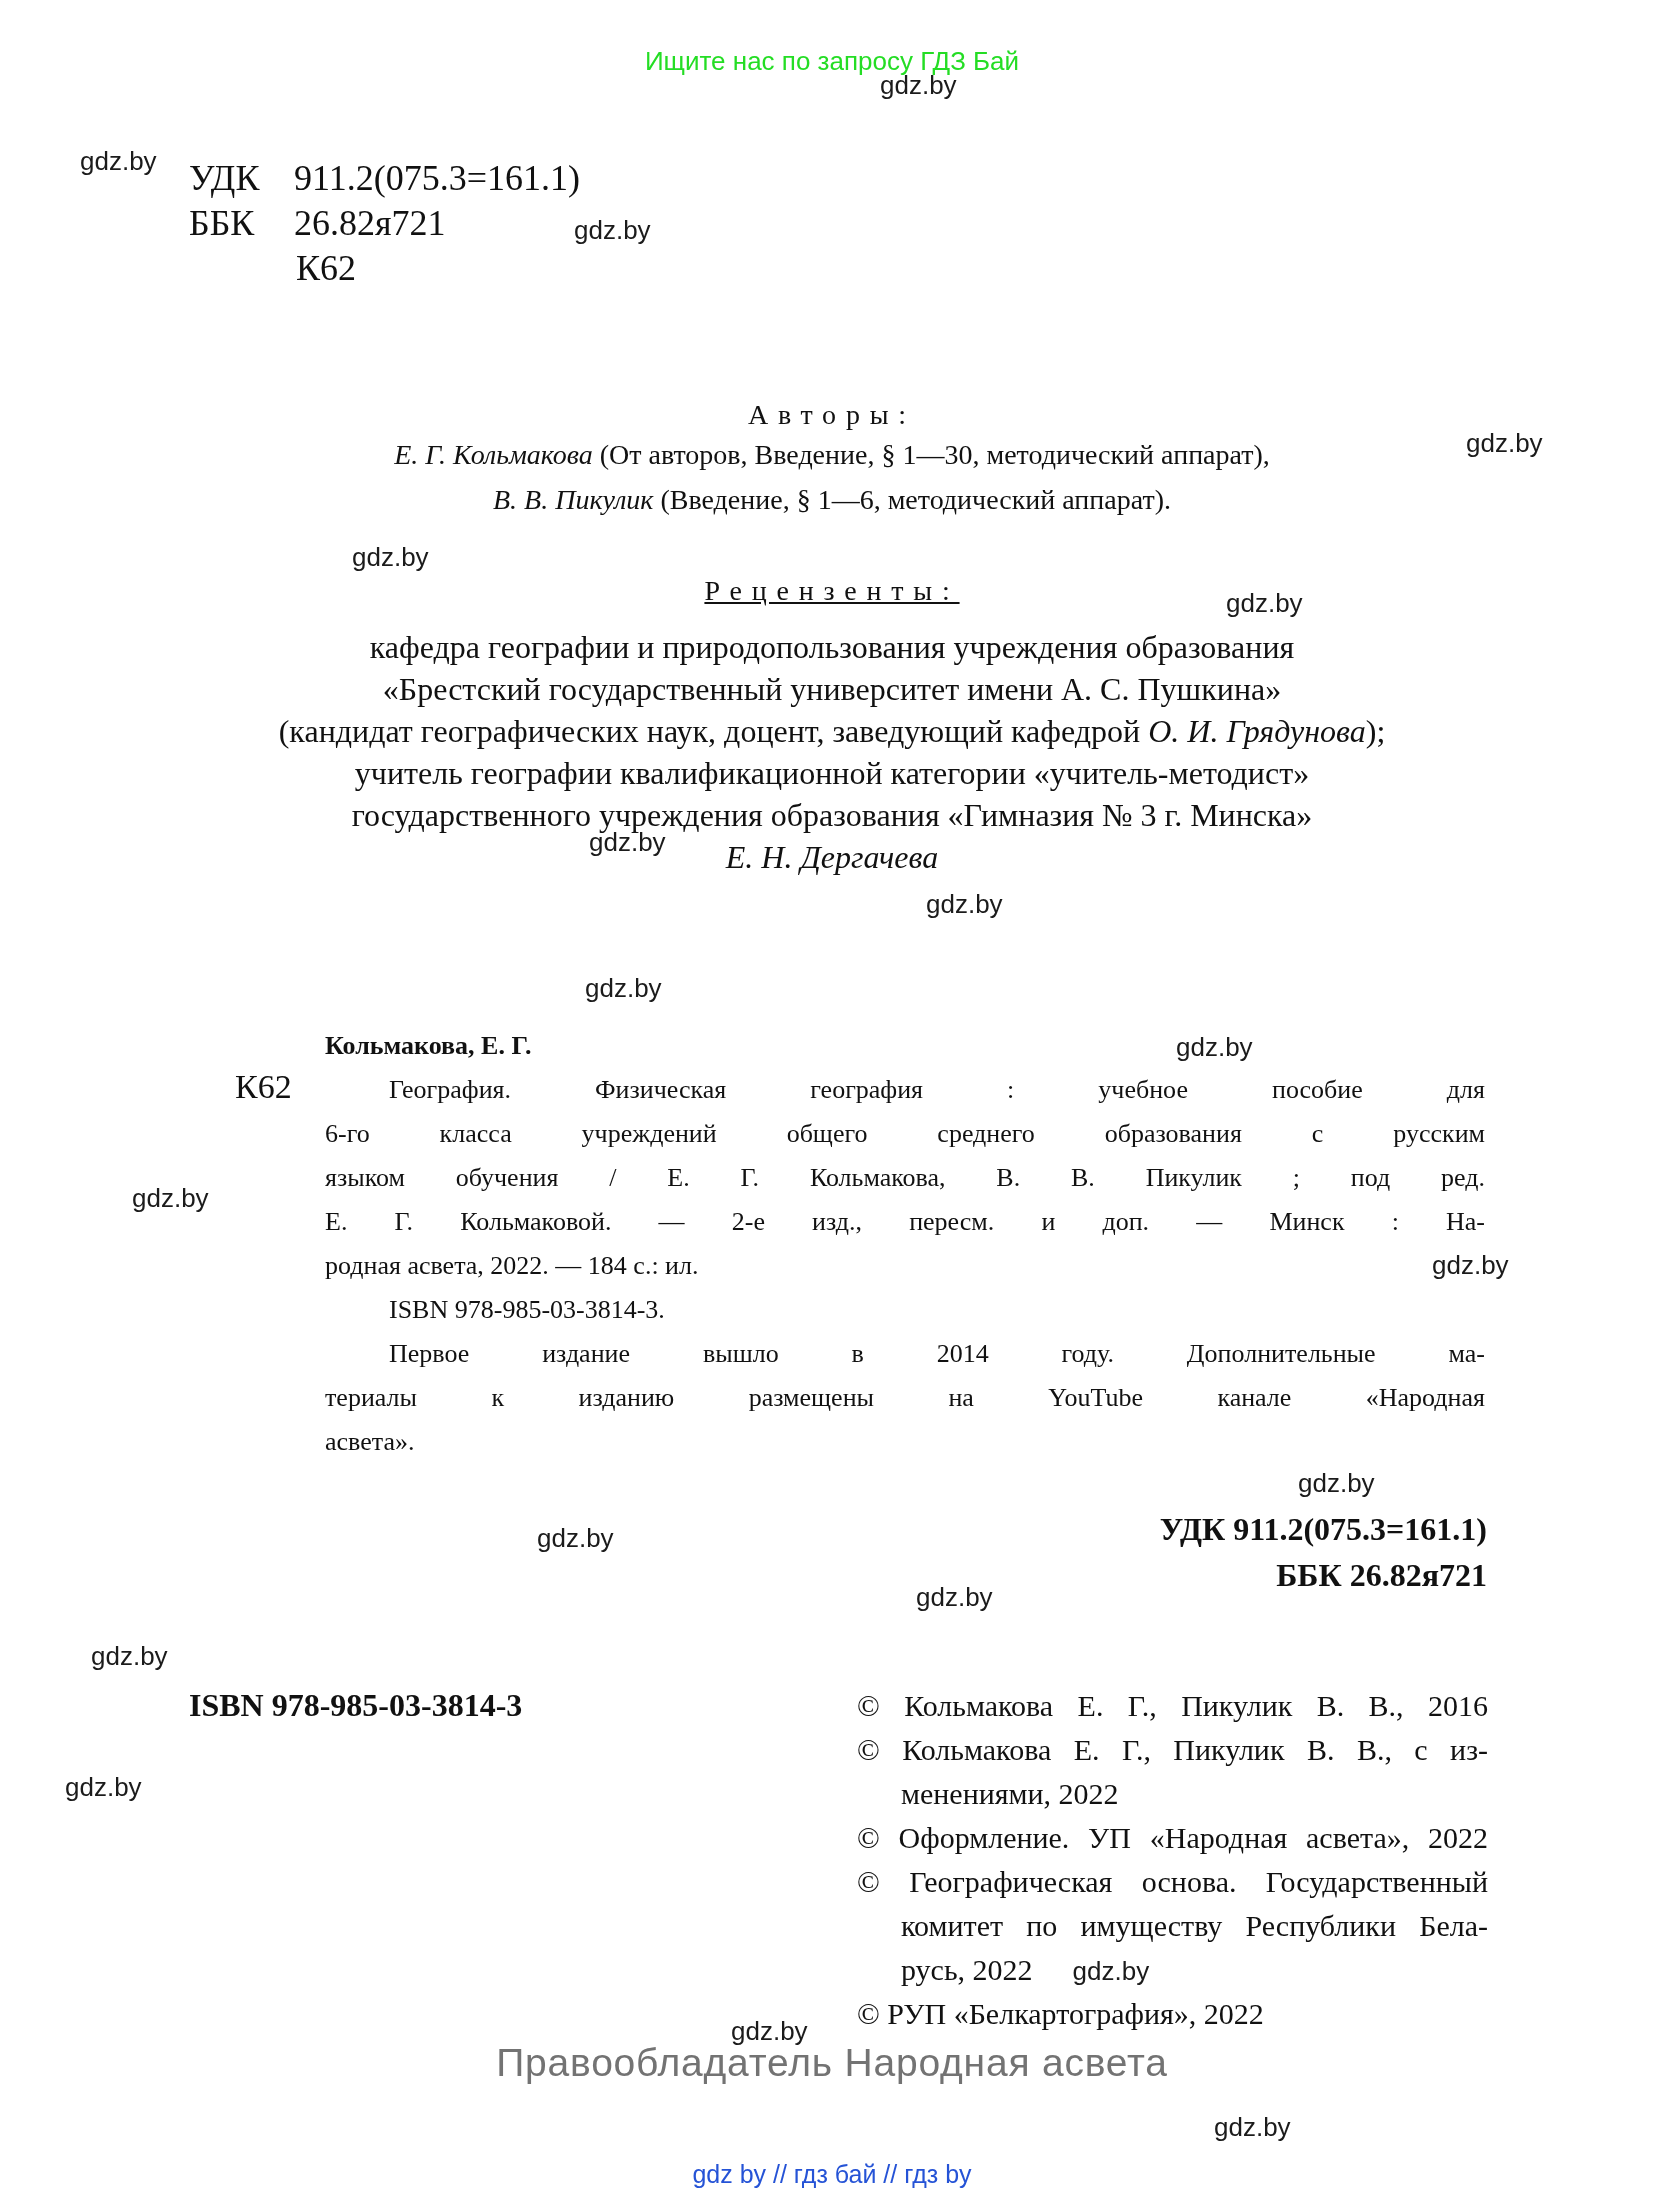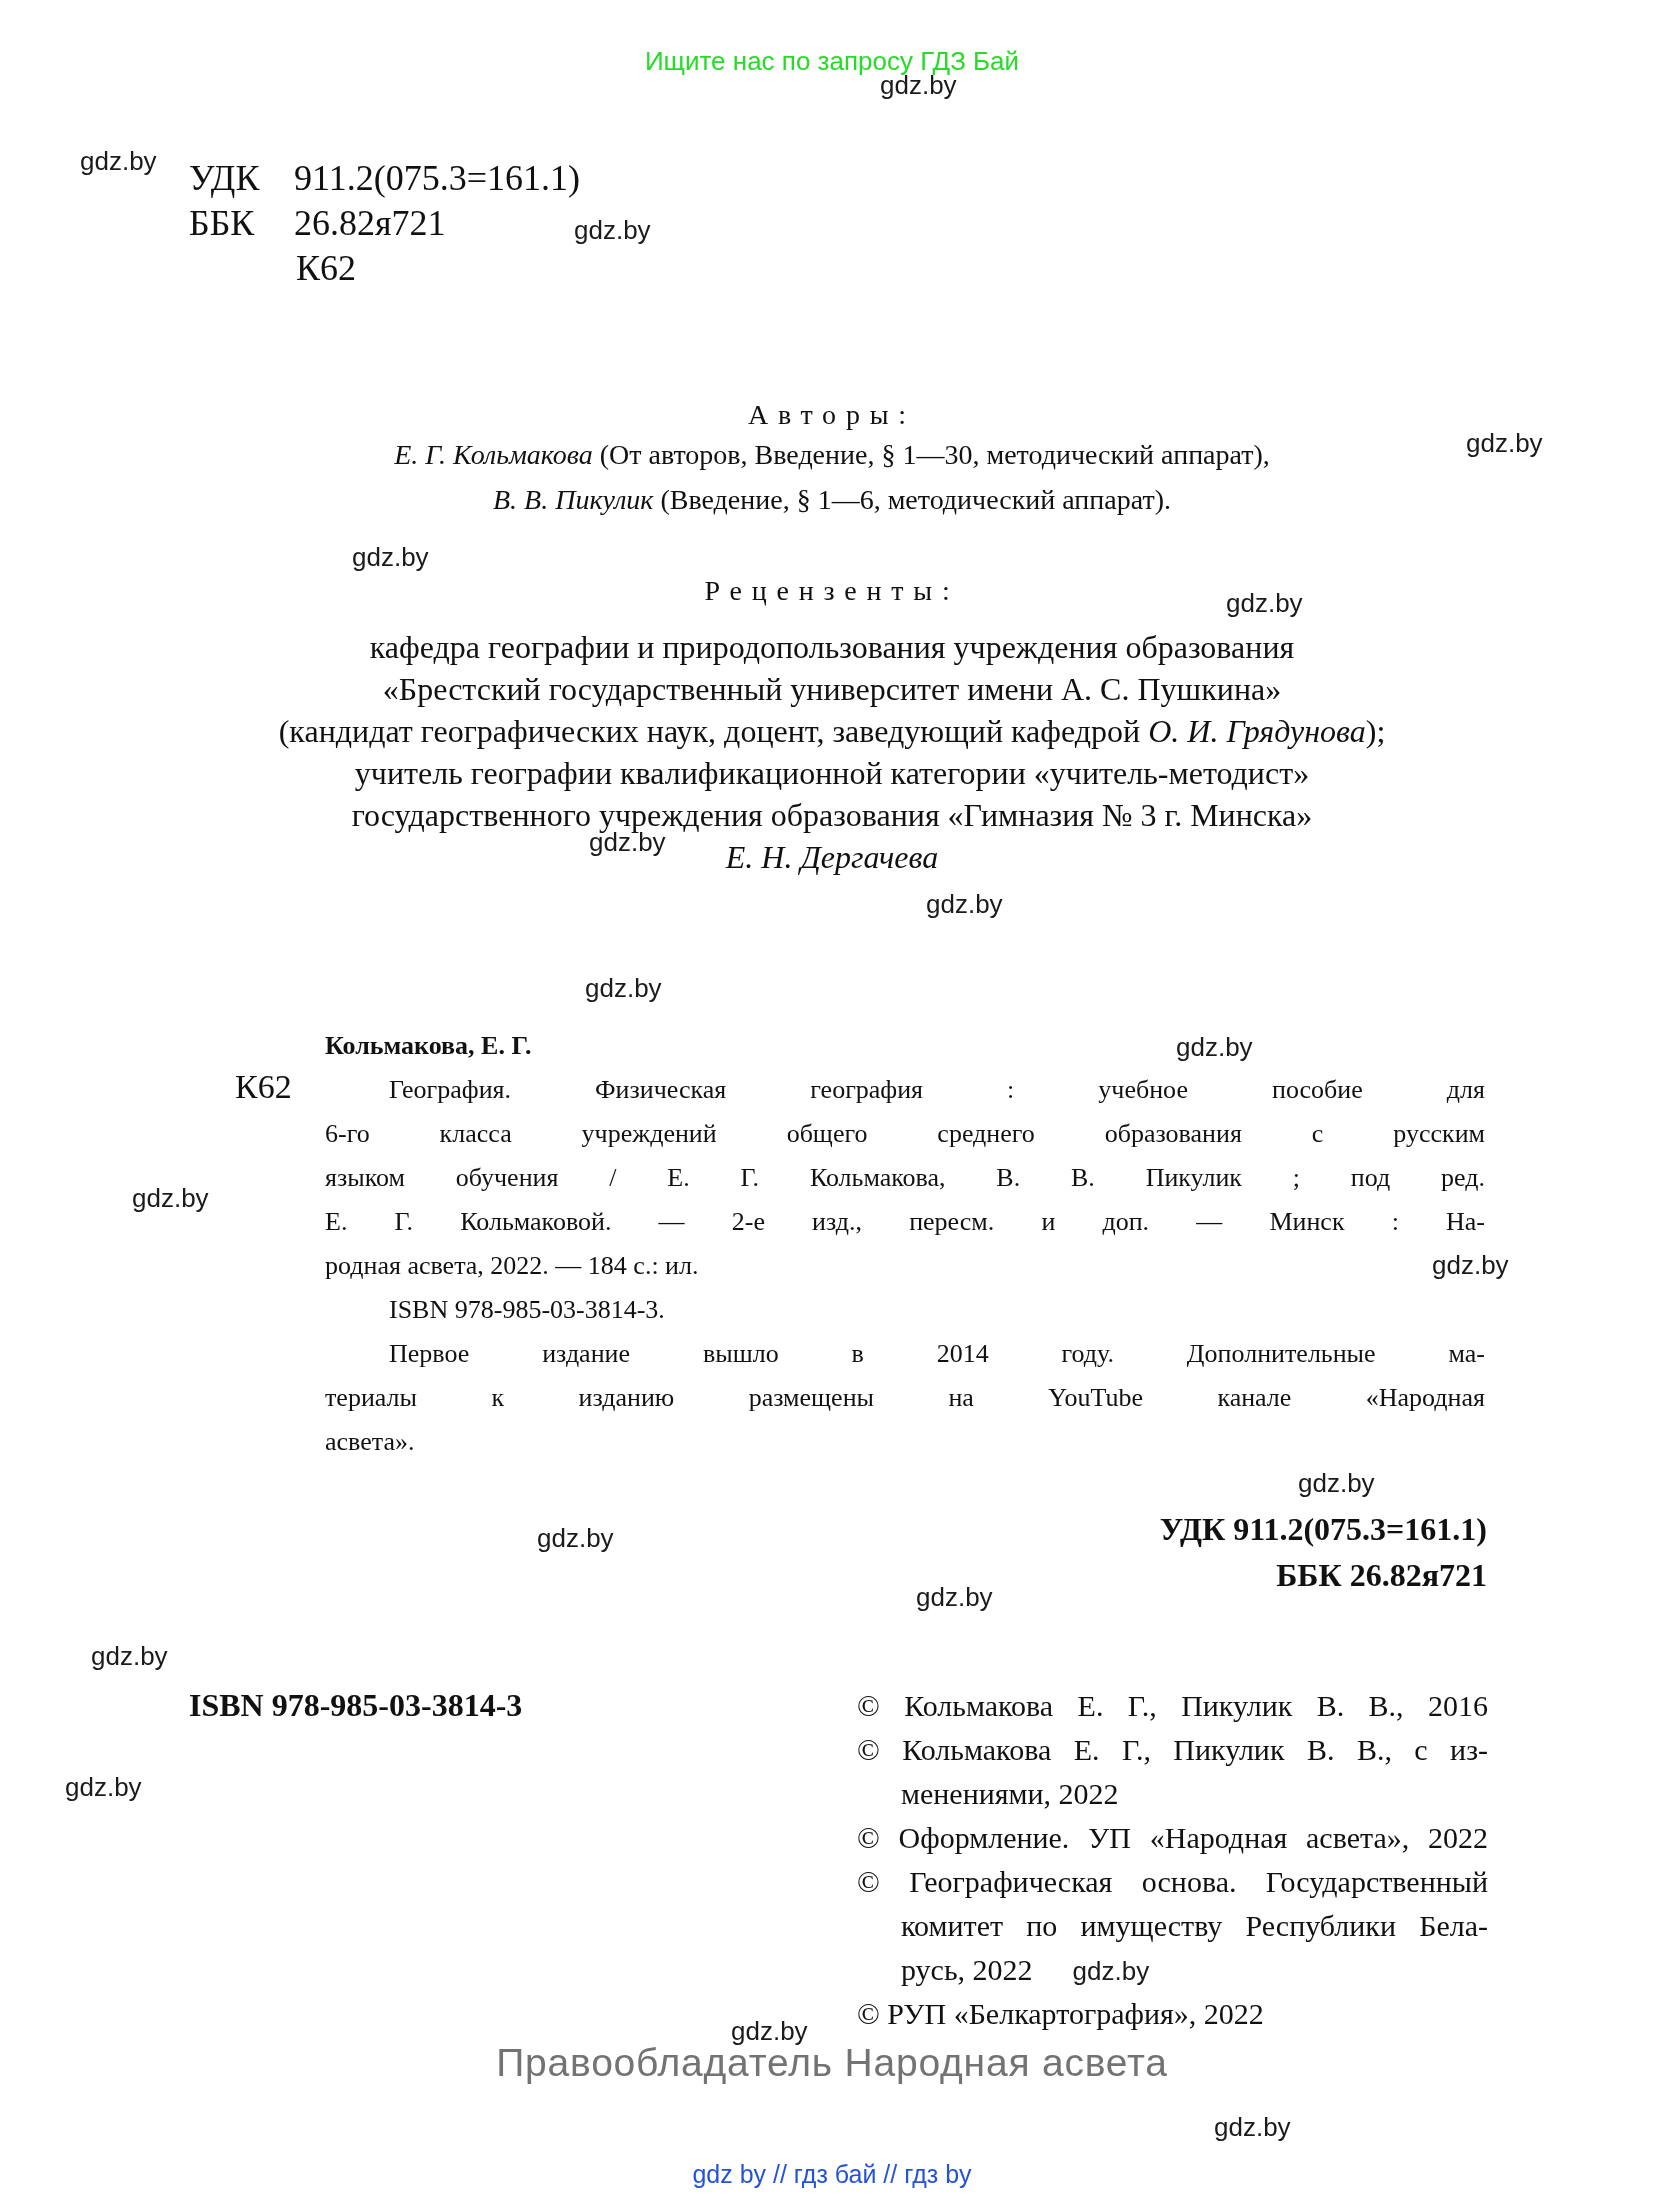--- a/index.html
+++ b/index.html
@@ -45,21 +45,21 @@
   }
 
   
   .class-top { left:189px; top:156px; font-size:36px; line-height:45px; white-space:nowrap; }
   .class-top .lbl { display:inline-block; width:105px; }
   .class-top .k62 { padding-left:107px; }
 
   
   .spaced { letter-spacing:0.35em; font-size:28px; }
   .h-authors { top:399px; }
-  .h-reviewers { top:575px; }
+  .h-reviewers { top:575px;text-decoration:underline; }
 
   
   .author-line { font-size:28px; white-space:nowrap; }
   .a1 { top:439px; }
   .a2 { top:484px; }
   .it { font-style:italic; }
   .b  { font-weight:bold; }
 
   
   .reviewers { left:0; top:626px; width:1664px; font-size:32px; line-height:42px; text-align:center; }

